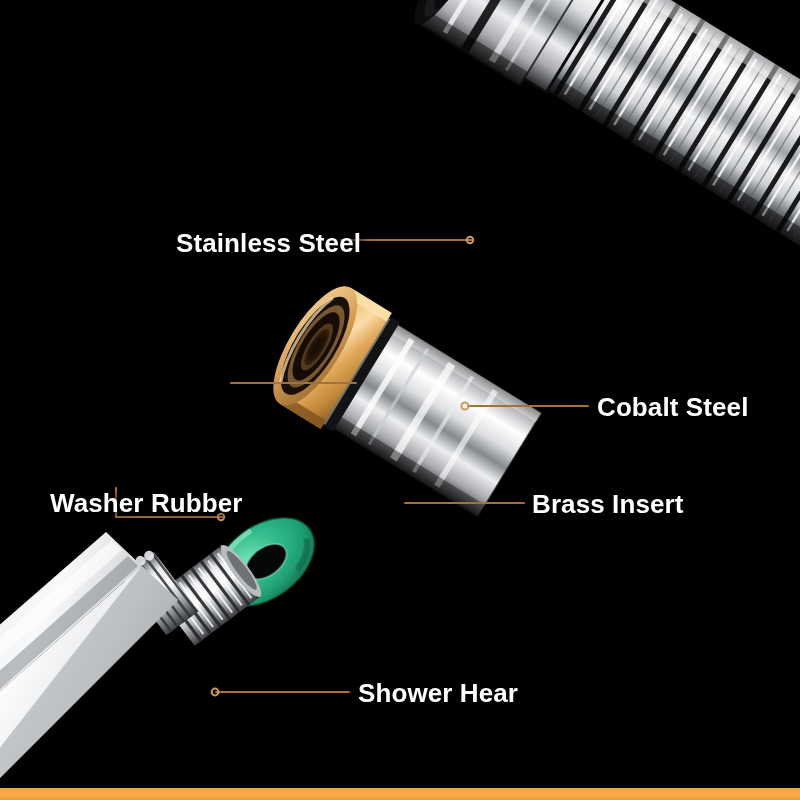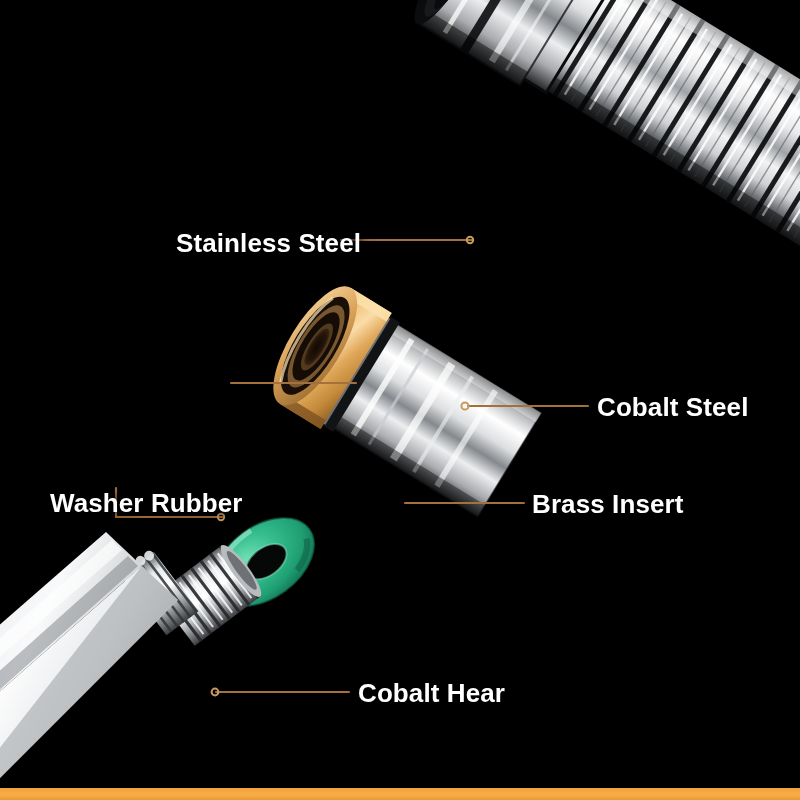--- a/index.html
+++ b/index.html
@@ -313,17 +313,17 @@
 
   <div class="callout-label" style="left:176px;top:230px;">Stainless Steel</div>
 
 
   <div class="callout-label" style="left:597px;top:394px;">Cobalt Steel</div>
 
   <div class="callout-label" style="left:50px;top:456px;margin-top:34px;">Washer Rubber</div>
 
   <div class="callout-label" style="left:532px;top:491px;">Brass Insert</div>
 
-  <div class="callout-label" style="left:358px;top:680px;">Cobalt Hear</div>
+  <div class="callout-label" style="left:358px;top:680px;">Shower Hear</div>
 
   <div class="bottom-bar" style="top:788px;height:12px;background:linear-gradient(180deg,#f3a23a 0%,#f8ad4a 55%,#eb9a32 100%);"></div>
 
 </div>
 
 </body></html>

